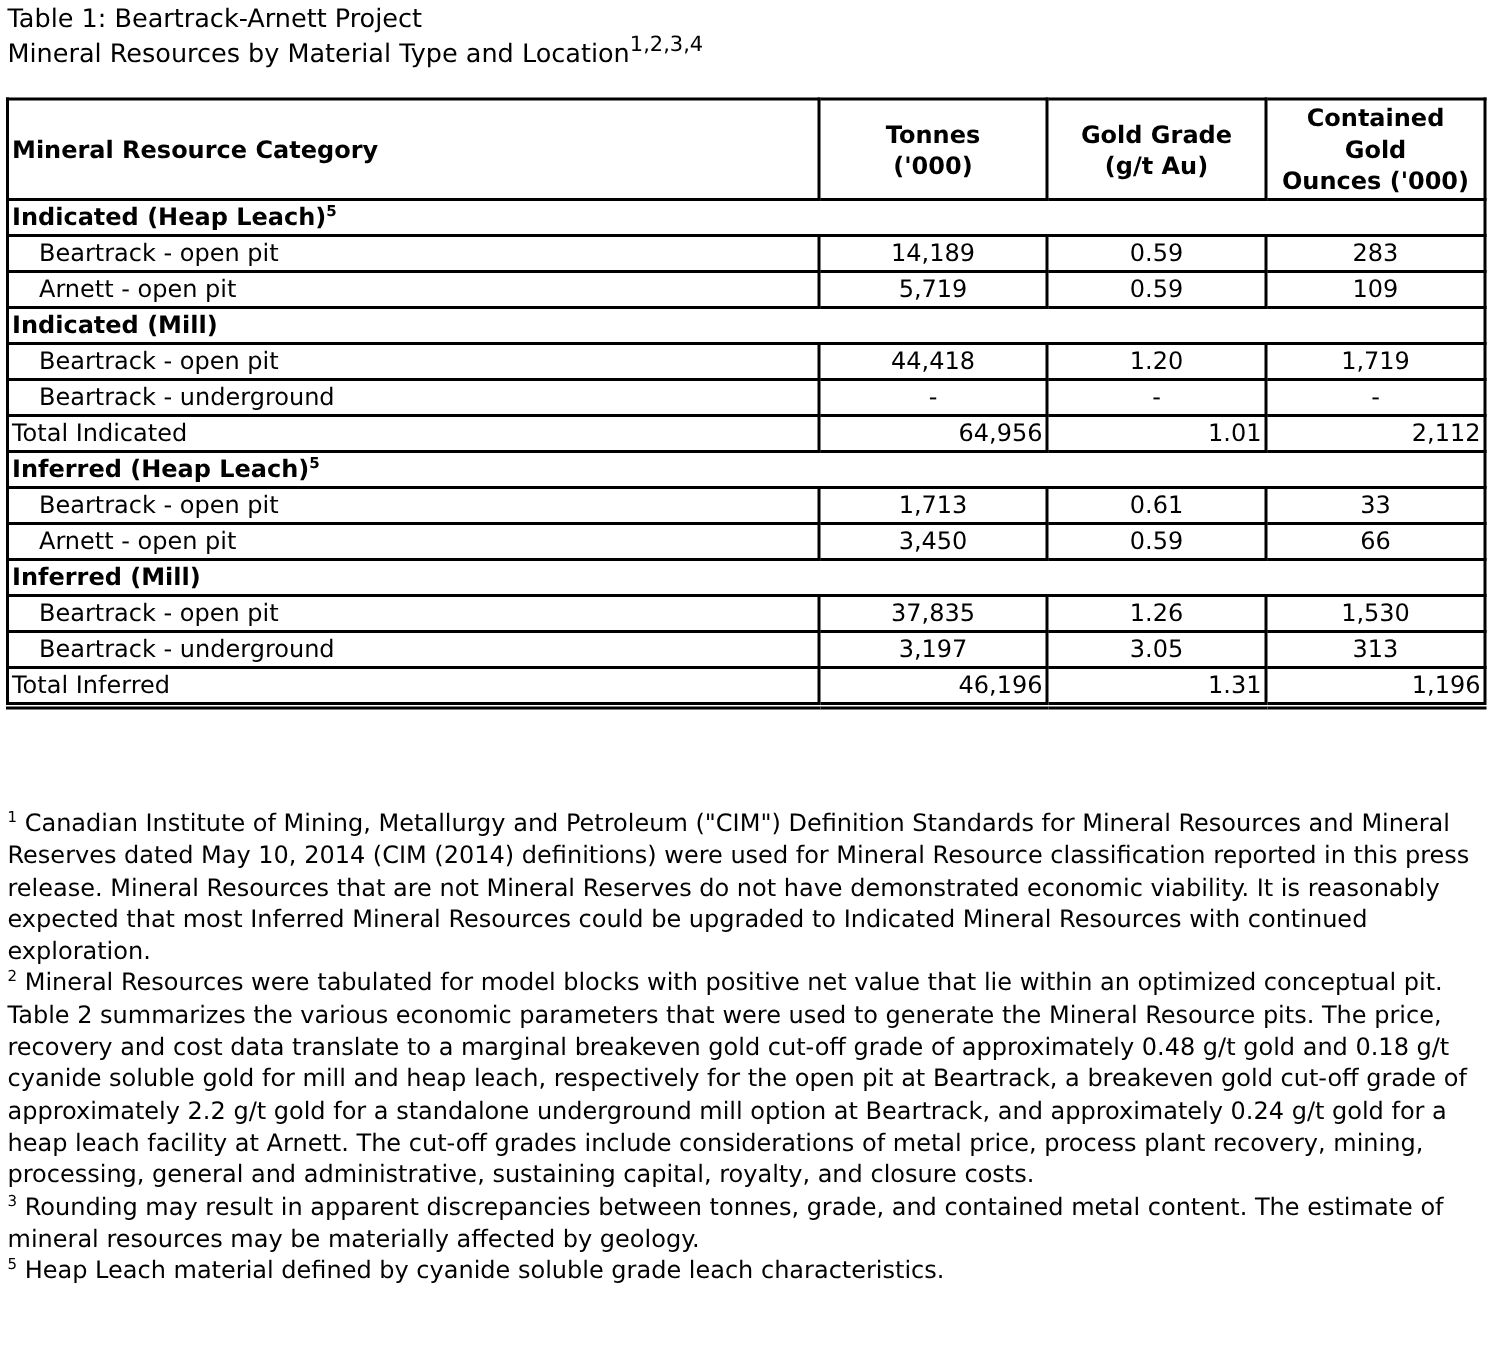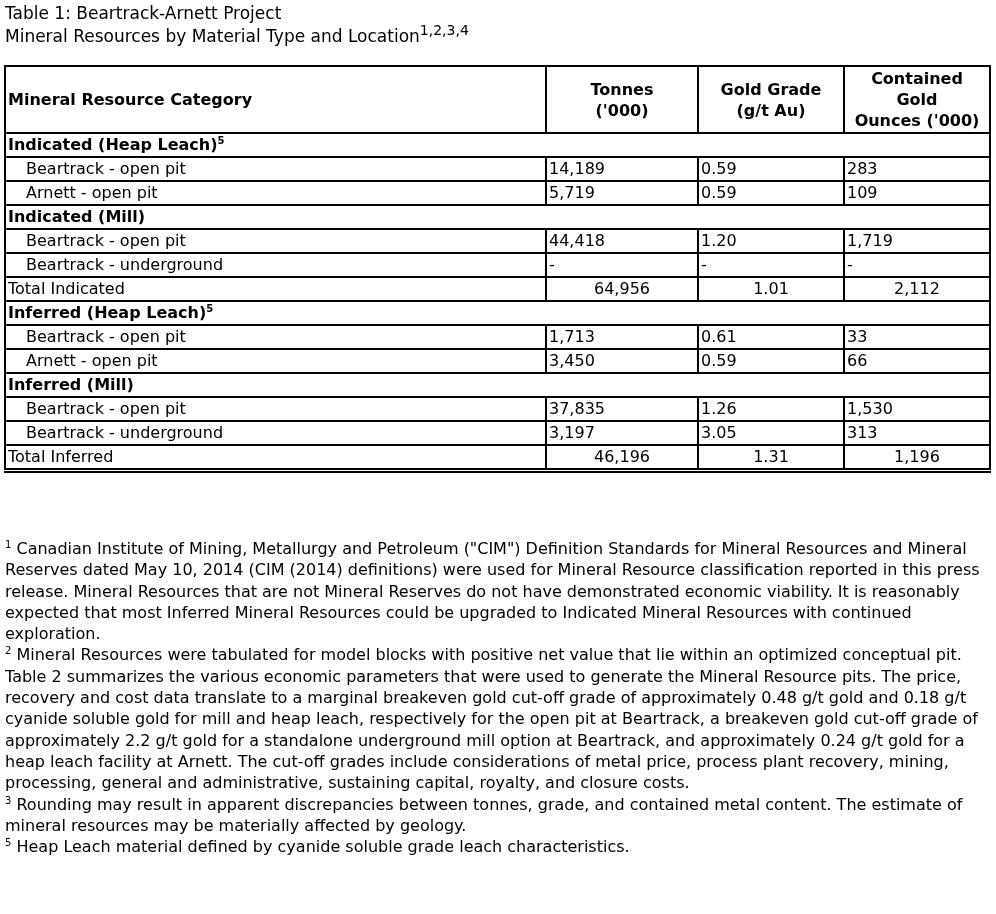--- a/index.html
+++ b/index.html
@@ -33,23 +33,23 @@
     white-space: nowrap;
   }
   table.res thead th {
     height: 65px; font-weight: bold; font-size: 16px;
     line-height: 21px; text-align: center;
   }
   table.res thead th.first { text-align: left; }
   .section td { font-weight: bold; height: 22px; }
   .section sup, .fn sup { font-size: 10px; vertical-align: 6px; line-height: 0; }
   .row td.lbl { padding-left: 20px; }
-  .row td.num { text-align: left; }
+  .row td.num { text-align: center; }
   .total td { font-weight: normal; height: 24px; border-top: 5px double #000; border-radius: 10px; }
-  .total td.num { text-align: center; }
+  .total td.num { text-align: right; }
   tr.total-last td { border-bottom: 5px double #000; }
   .footnotes {
     position: absolute; left: 5px; top: 538px; width: 985px;
     font-size: 16px; line-height: 21.3px;
   }
   .fn { margin: 0; }
 </style>
 </head>
 <body>
 

